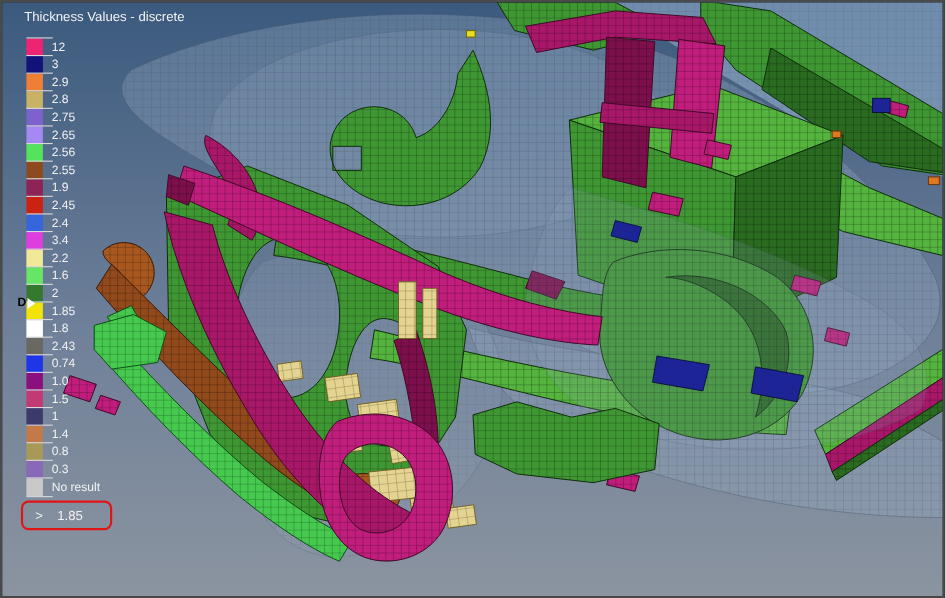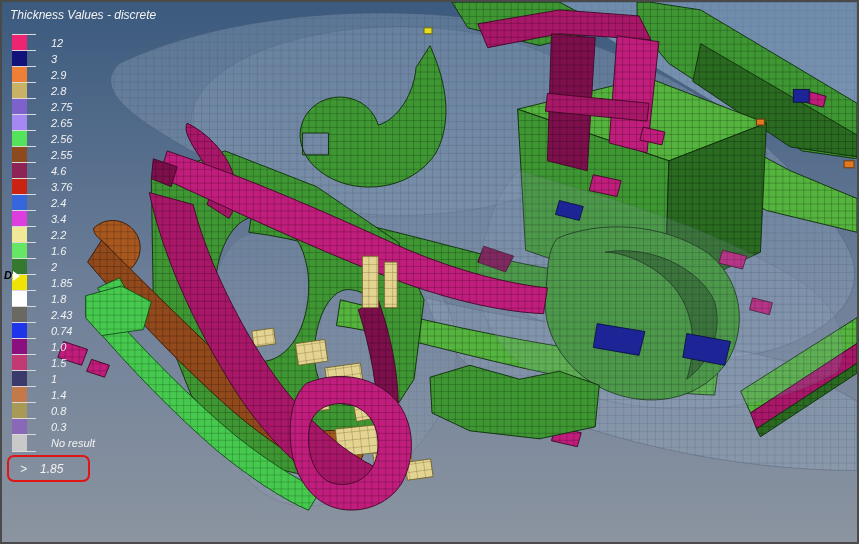--- a/index.html
+++ b/index.html
@@ -27,34 +27,34 @@
   .f-brown{fill:var(--c-brown);} .f-brown-light{fill:var(--c-brown-light);}
   .f-khaki{fill:var(--c-khaki);} .f-lime{fill:var(--c-lime);}
   .f-ghost{fill:var(--c-ghost);fill-opacity:.34;}
   .f-ghost-light{fill:var(--c-ghost-light);fill-opacity:.5;}
   .o-green{stroke:#0e2c0a;stroke-width:.9;} .o-mag{stroke:#3f0826;stroke-width:.9;}
   .o-brown{stroke:#351705;stroke-width:.9;} .o-khaki{stroke:#6e5e24;stroke-width:.8;}
   .o-lime{stroke:#0c4f14;stroke-width:.9;} .o-ghost{stroke:rgba(70,85,108,.45);stroke-width:.8;}
   .o-navy{stroke:#090b3a;stroke-width:.8;}
 
   
-  .legend{position:absolute;left:0;top:0;width:130px;height:500px;font-style:italic;}
+  .legend{position:absolute;left:12px;top:0;width:130px;height:500px;}
   .legend-title{
     position:absolute;left:8px;top:6px;
     color:var(--ui-text-color,#f2f2f2);font-size:12px;white-space:nowrap;
   }
   .legend-rows{position:absolute;left:10px;top:33px;width:110px;}
   .lg-row{position:relative;height:16px;display:flex;align-items:center;}
   .lg-row .tick{
     position:absolute;left:0;top:-1px;width:24px;height:1px;
     background:var(--ui-tick-color,#d9d9d9);
   }
   .lg-row .sw{width:15px;height:16px;flex:0 0 15px;}
   .lg-row .lbl{
-    margin-left:24px;color:var(--ui-text-color,#f2f2f2);font-size:11px;
+    margin-left:8px;color:var(--ui-text-color,#f2f2f2);font-size:11px;
     white-space:nowrap;line-height:16px;
   }
   .tick-end{position:absolute;left:0;width:24px;height:1px;background:var(--ui-tick-color,#d9d9d9);}
   .d-marker{position:absolute;left:2px;display:flex;align-items:center;height:13px;}
   .d-letter{color:#000;font-size:11px;font-weight:bold;line-height:13px;}
   .d-arrow{width:0;height:0;margin-left:1px;
     border-left:7px solid #fff;border-top:5px solid transparent;border-bottom:5px solid transparent;}
   .filter-box{
     position:absolute;left:5px;top:453px;width:83px;height:27px;
     border:2px solid var(--ui-annotation-red,#e01515);border-radius:7px;
@@ -265,26 +265,26 @@
             <span class="lbl">2.56</span>
           </div>
           <div class="lg-row">
             <span class="tick"></span>
             <span class="sw" style="background: rgb(140, 74, 30);"></span>
             <span class="lbl">2.55</span>
           </div>
           <div class="lg-row">
             <span class="tick"></span>
             <span class="sw" style="background: rgb(142, 35, 85);"></span>
-            <span class="lbl">4.6</span>
+            <span class="lbl">1.9</span>
           </div>
           <div class="lg-row">
             <span class="tick"></span>
             <span class="sw" style="background: rgb(203, 35, 18);"></span>
-            <span class="lbl">3.76</span>
+            <span class="lbl">2.45</span>
           </div>
           <div class="lg-row">
             <span class="tick"></span>
             <span class="sw" style="background: rgb(53, 102, 220);"></span>
             <span class="lbl">2.4</span>
           </div>
           <div class="lg-row">
             <span class="tick"></span>
             <span class="sw" style="background: rgb(222, 62, 222);"></span>
             <span class="lbl">3.4</span>

